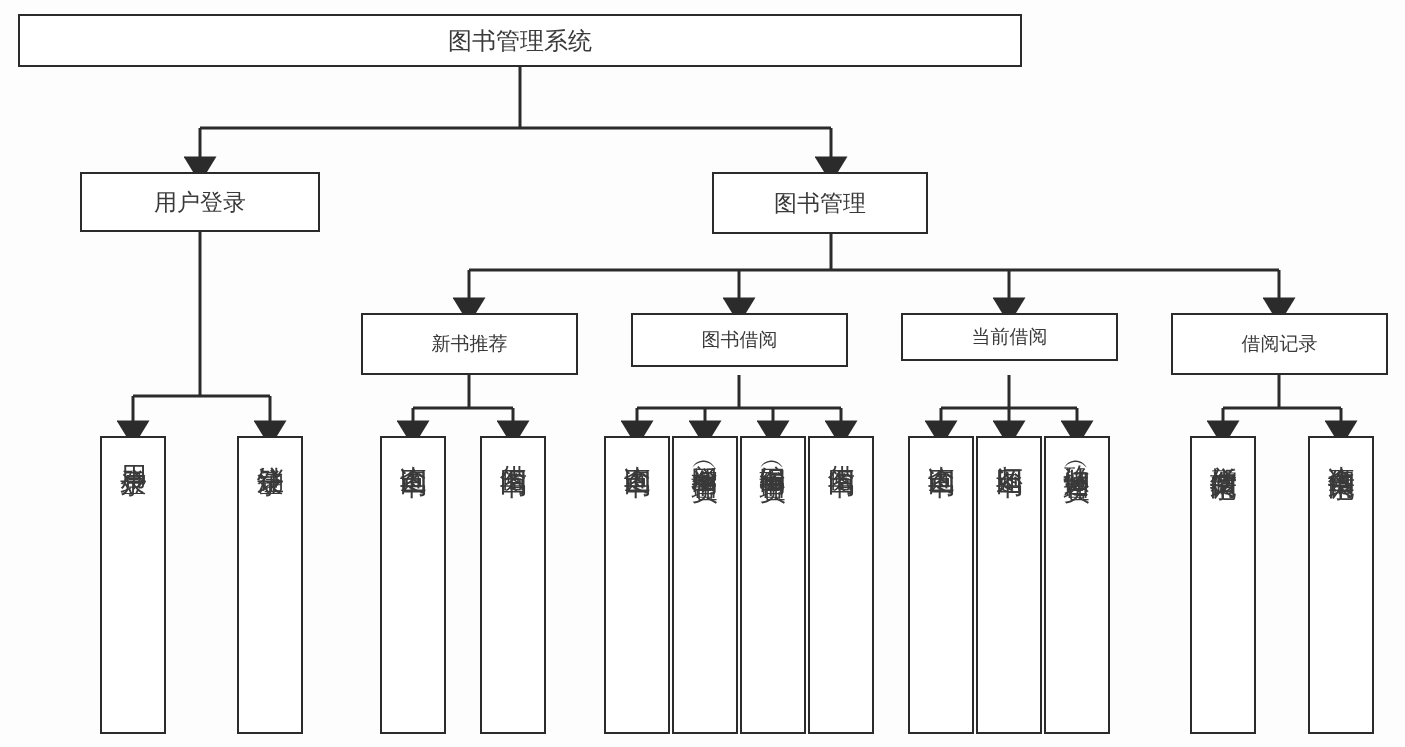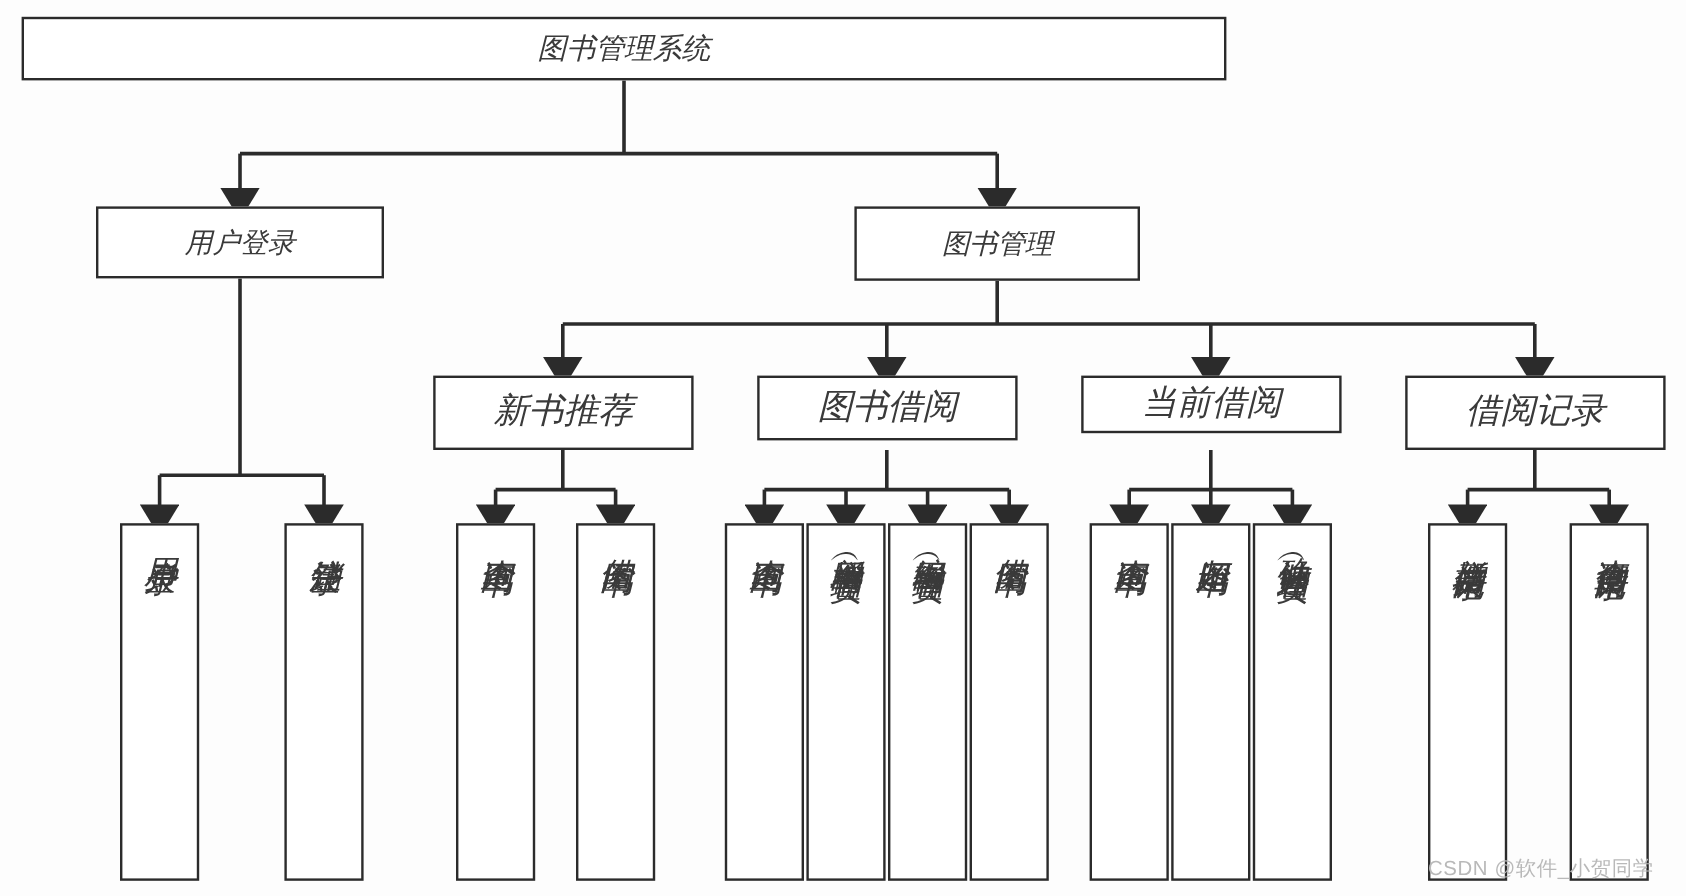--- a/index.html
+++ b/index.html
@@ -29,25 +29,24 @@
     display:flex;
     align-items:center;
     justify-content:center;
     z-index:2;
   }
   .node .label{
     color:#3a3a3a;
     text-align:center;
     line-height:1.15;
     white-space:nowrap;
-    font-style:italic;
   }
   .node-root .label{font-size:24px;}
   .node-l2 .label{font-size:23px;}
-  .node-l3 .label{font-size:29px;}
+  .node-l3 .label{font-size:19px;}
 
   .node-leaf{
     align-items:flex-start;
     justify-content:center;
     padding-top:6px;
   }
   .node-leaf .label{
     writing-mode:vertical-rl;
     text-orientation:upright;
     font-size:27px;
@@ -125,21 +124,21 @@
     </g>
   </svg>
 
   <div class="node node-root" style="left:18px;top:14px;width:1004px;height:53px;">
     <span class="label">图书管理系统</span>
   </div>
 
   <div class="node node-l2" style="left:80px;top:172px;width:240px;height:60px;">
     <span class="label">用户登录</span>
   </div>
-  <div class="node node-l2" style="left:712px;top:172px;width:238px;height:62px;justify-content:center;">
+  <div class="node node-l2" style="left:712px;top:172px;width:216px;height:62px;justify-content:center;">
     <span class="label">图书管理</span>
   </div>
 
   <div class="node node-l3" style="left:361px;top:313px;width:217px;height:62px;">
     <span class="label">新书推荐</span>
   </div>
   <div class="node node-l3" style="left:631px;top:313px;width:217px;height:54px;">
     <span class="label">图书借阅</span>
   </div>
   <div class="node node-l3" style="left:901px;top:313px;width:217px;height:48px;">
@@ -186,15 +185,14 @@
     <span class="label">确认归还（管理员）</span>
   </div>
 
   <div class="node node-leaf" style="left:1190px;top:436px;width:66px;height:298px;">
     <span class="label">新增借阅记录</span>
   </div>
   <div class="node node-leaf" style="left:1308px;top:436px;width:66px;height:298px;">
     <span class="label">查询借阅记录</span>
   </div>
 
-  <div id="watermark">CSDN @软件_小贺同学</div>
 
 </div>
 
 </body></html>

